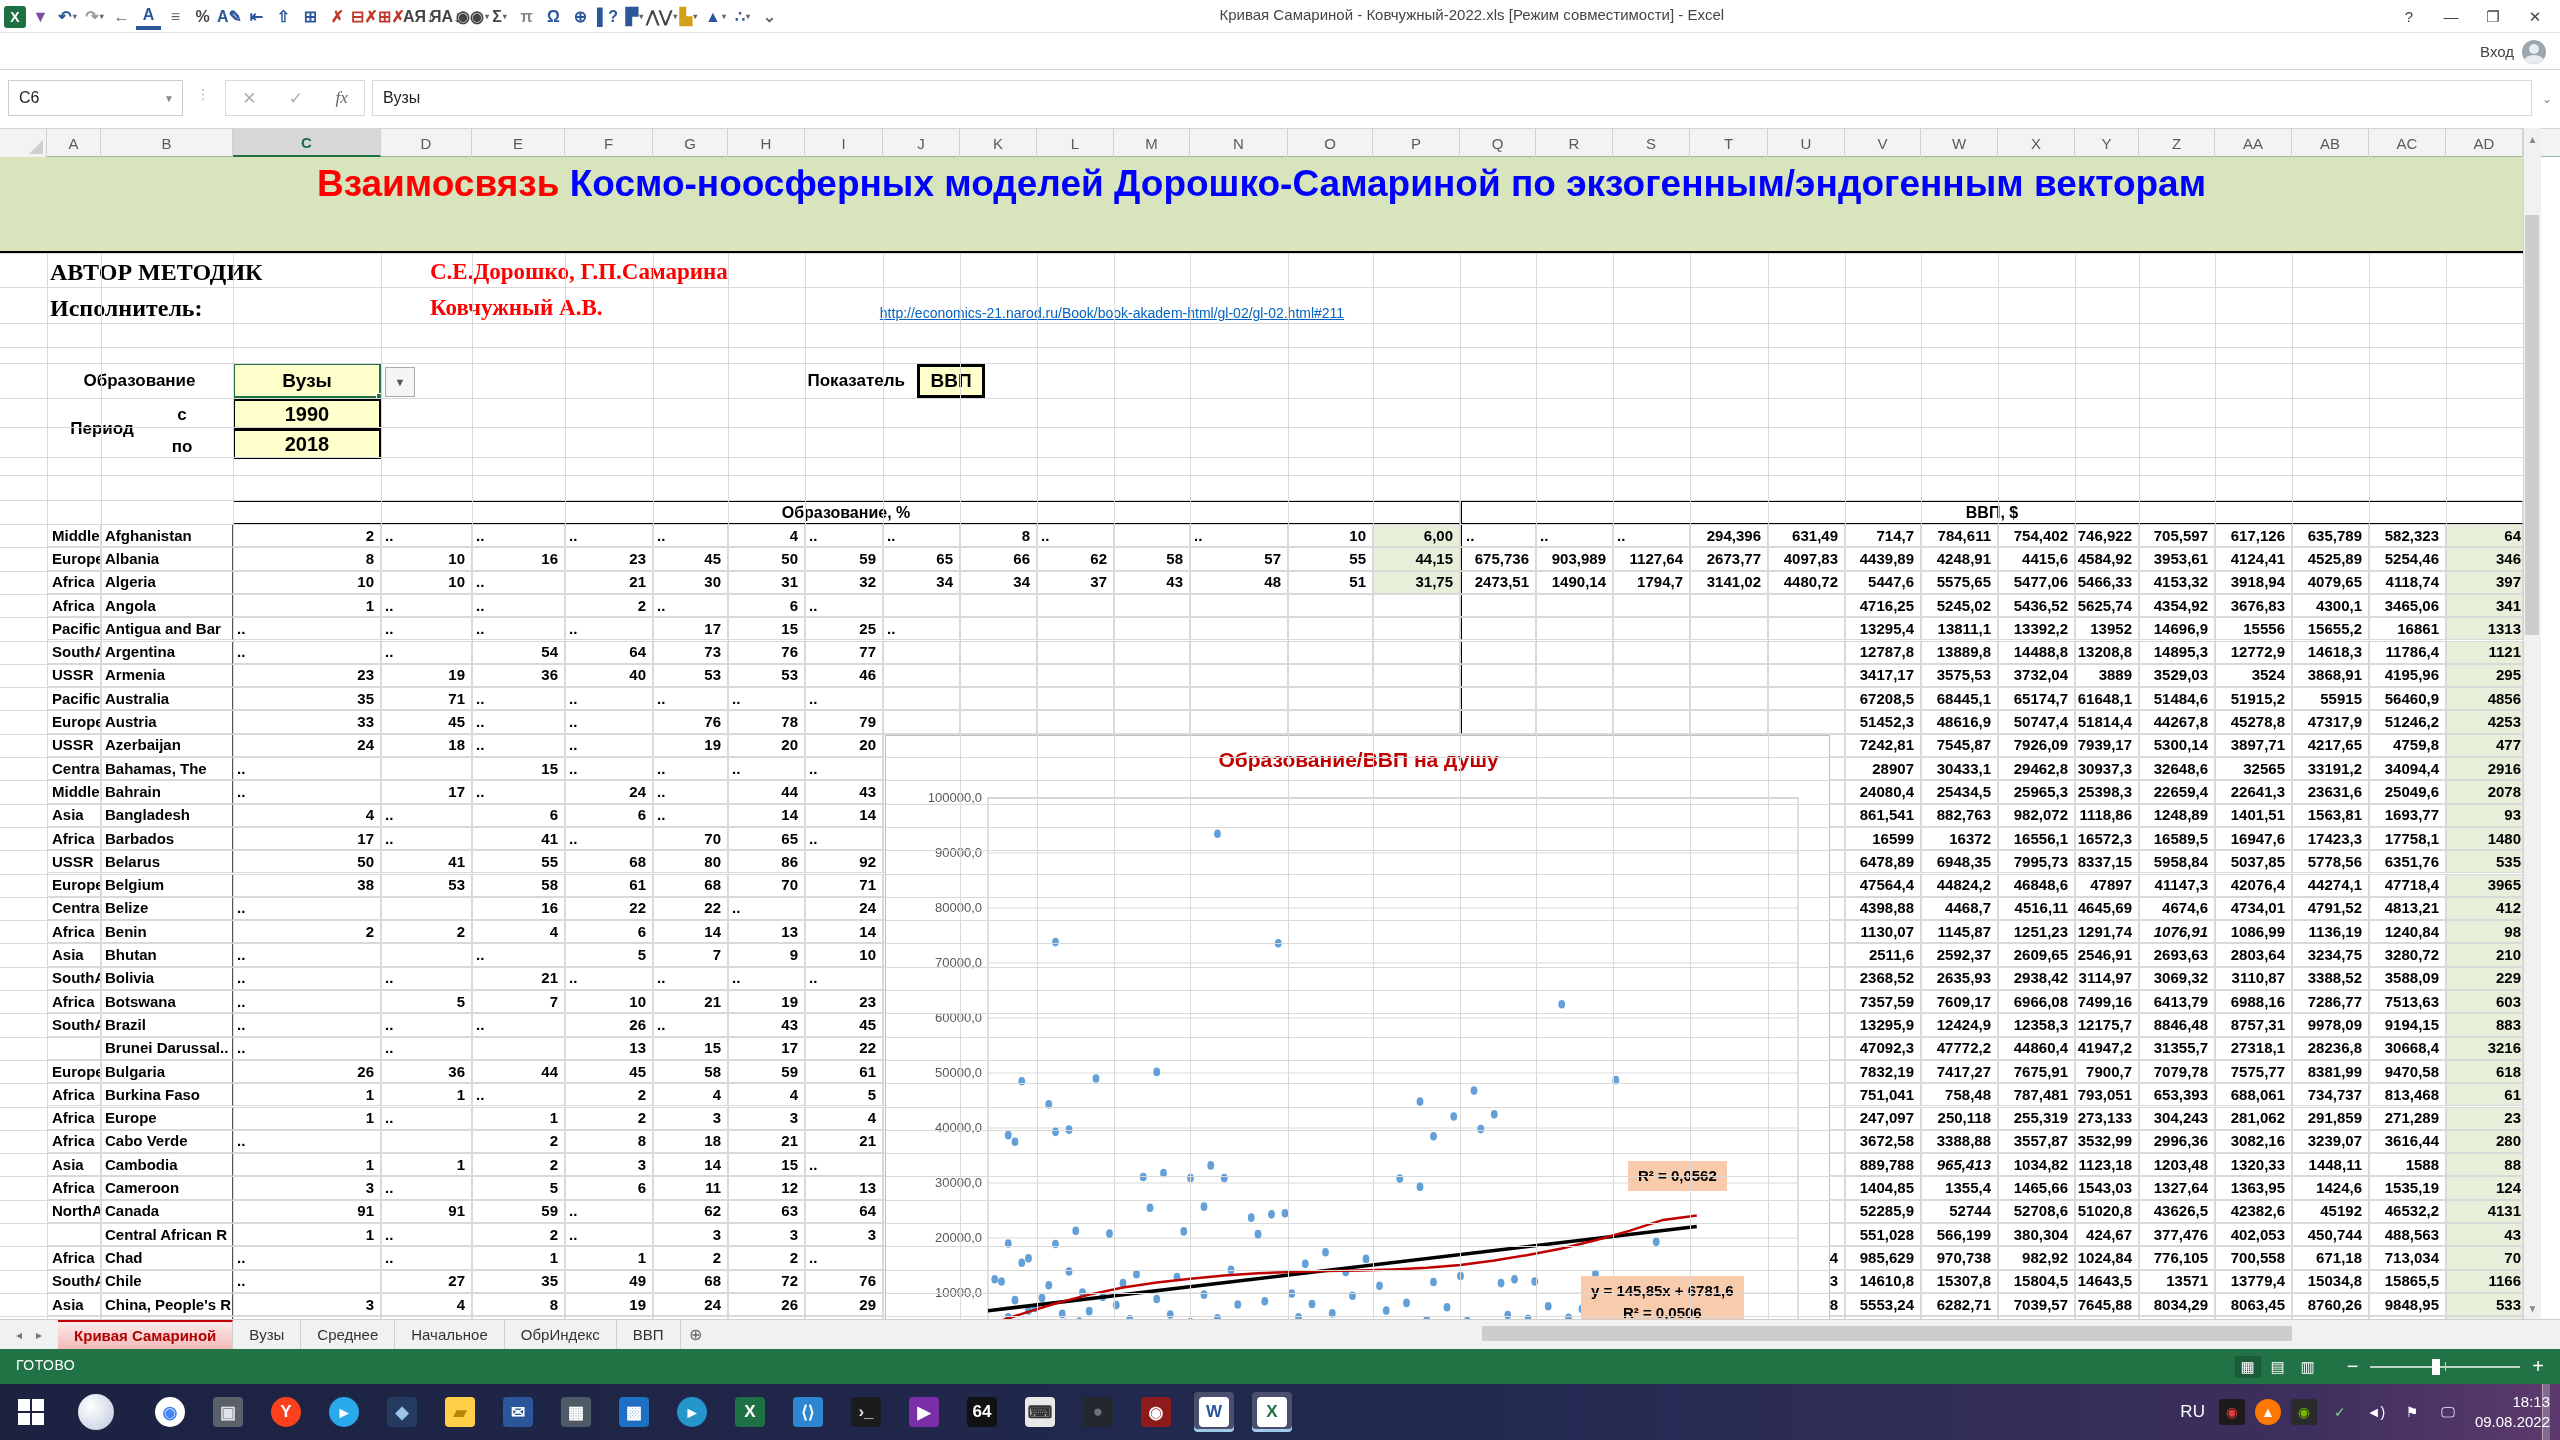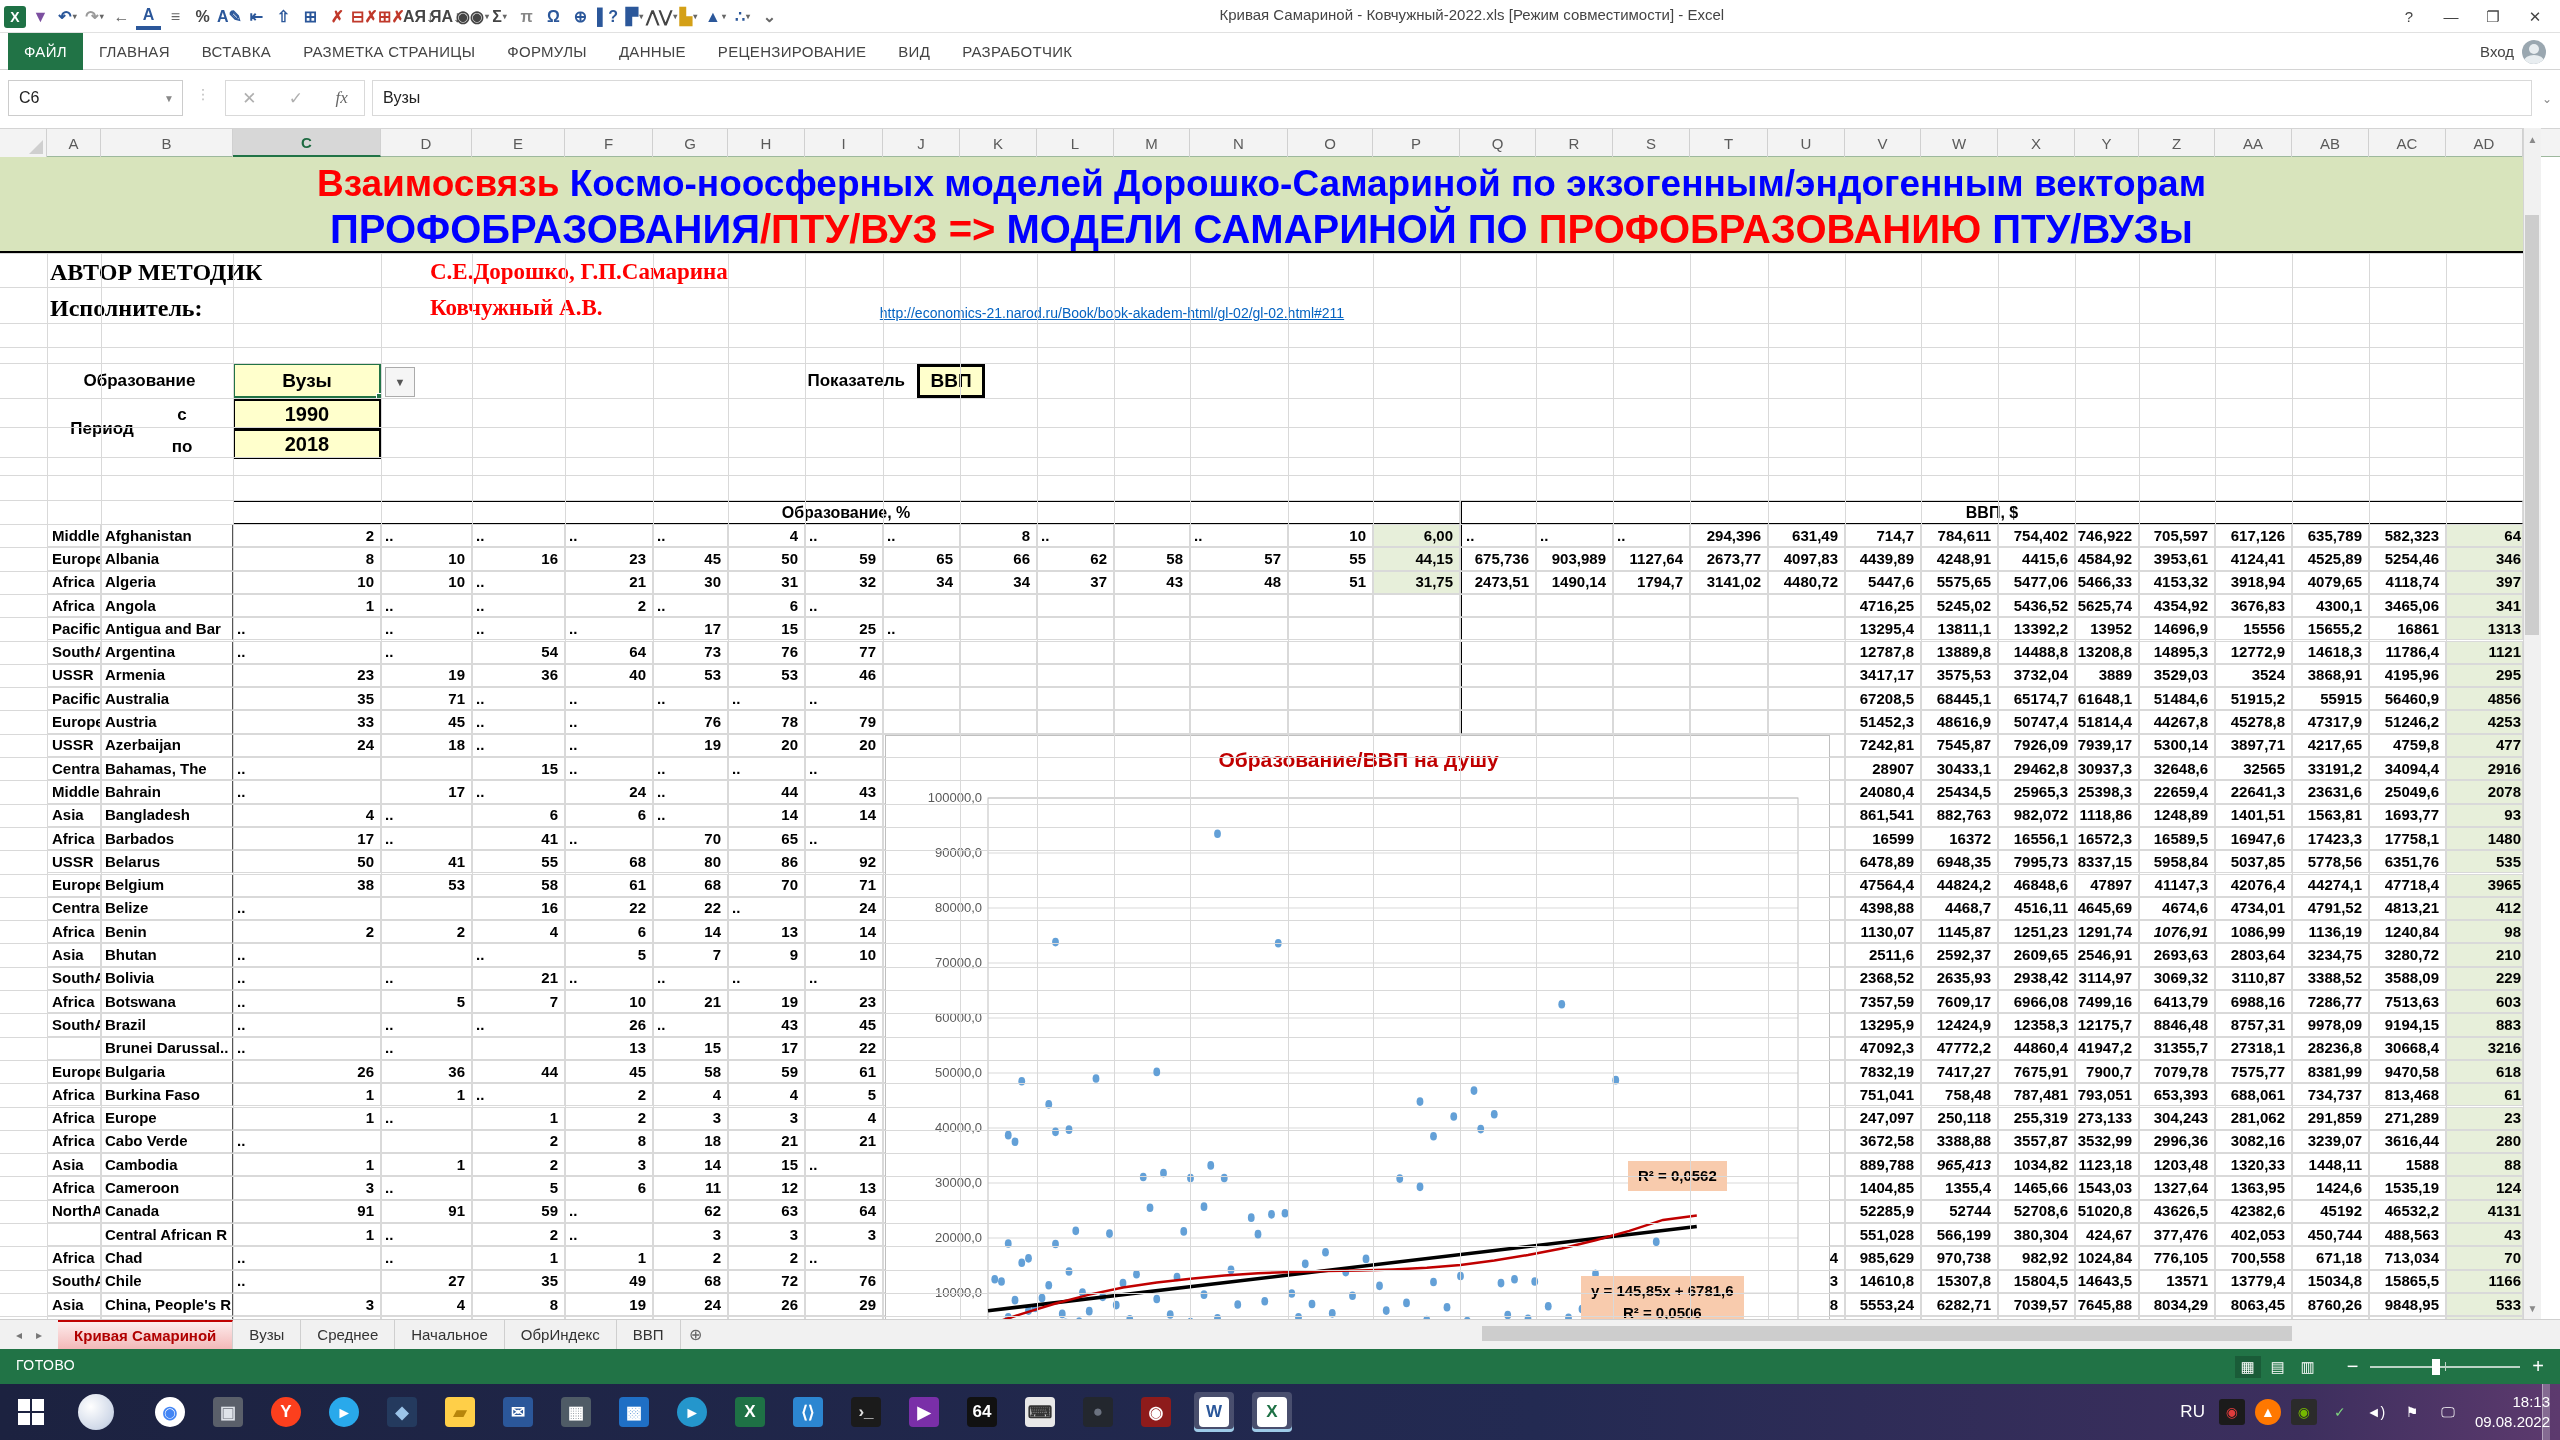--- a/index.html
+++ b/index.html
@@ -152,31 +152,20 @@
     <div id="title-text">Кривая Самариной - Ковчужный-2022.xls  [Режим совместимости] - Excel</div>
     <div id="winbtns">
         <div class="winbtn">?</div>
         <div class="winbtn">—</div>
         <div class="winbtn">❐</div>
         <div class="winbtn">✕</div>
       </div>
   </div>
 
   <div id="ribbonrow">
-    <div id="ribbontabs">
-        <div class="rtab active">ФАЙЛ</div>
-        <div class="rtab">ГЛАВНАЯ</div>
-        <div class="rtab">ВСТАВКА</div>
-        <div class="rtab">РАЗМЕТКА СТРАНИЦЫ</div>
-        <div class="rtab">ФОРМУЛЫ</div>
-        <div class="rtab">ДАННЫЕ</div>
-        <div class="rtab">РЕЦЕНЗИРОВАНИЕ</div>
-        <div class="rtab">ВИД</div>
-        <div class="rtab">РАЗРАБОТЧИК</div>
-      </div>
     <div id="signin">
       <span>Вход</span>
       <span class="avatar"></span>
     </div>
   </div>
 
   <div id="formulabar">
     <div id="namebox">
         <span>C6</span>
         <span class="dd">▼</span>
@@ -272,21 +261,20 @@
       <div class="rowhead" style="top: 1066px; height: 23.3px;">42</div>
       <div class="rowhead" style="top: 1089.3px; height: 23.3px;">43</div>
       <div class="rowhead" style="top: 1112.6px; height: 23.3px;">44</div>
       <div class="rowhead" style="top: 1135.9px; height: 23.3px;">45</div>
       <div class="rowhead" style="top: 1159.2px; height: 23.3px;">46</div>
     </div>
 
   <div id="grid">
     <div id="banner">
       <div class="l1"><span class="seg-red">Взаимосвязь </span><span class="seg-blue">Космо-ноосферных моделей Дорошко-Самариной по экзогенным/эндогенным векторам</span></div>
-      <div class="l2"><span class="seg-blue">ПРОФОБРАЗОВАНИЯ</span><span class="seg-red">/ПТУ/ВУЗ</span><span class="seg-red"> =&gt; </span><span class="seg-blue">МОДЕЛИ САМАРИНОЙ ПО </span><span class="seg-red">ПРОФОБРАЗОВАНИЮ</span><span class="seg-blue"> ПТУ/ВУЗы</span></div>
     </div>
     <div class="biglabel" style="left:50px;top:102px;">АВТОР МЕТОДИК</div>
     <div class="redval" style="left:430px;top:102px;">С.Е.Дорошко, Г.П.Самарина</div>
     <div class="biglabel" style="left:50px;top:138px;">Исполнитель:</div>
     <div class="redval" style="left:430px;top:138px;">Ковчужный А.В.</div>
     <div id="hyperlink">http://economics-21.narod.ru/Book/book-akadem-html/gl-02/gl-02.html#211</div>
 
     <div class="ctl-label" style="left:47px;top:214px;width:185px;text-align:center;">Образование</div>
     <div id="c6cell">
         <span>Вузы</span>

